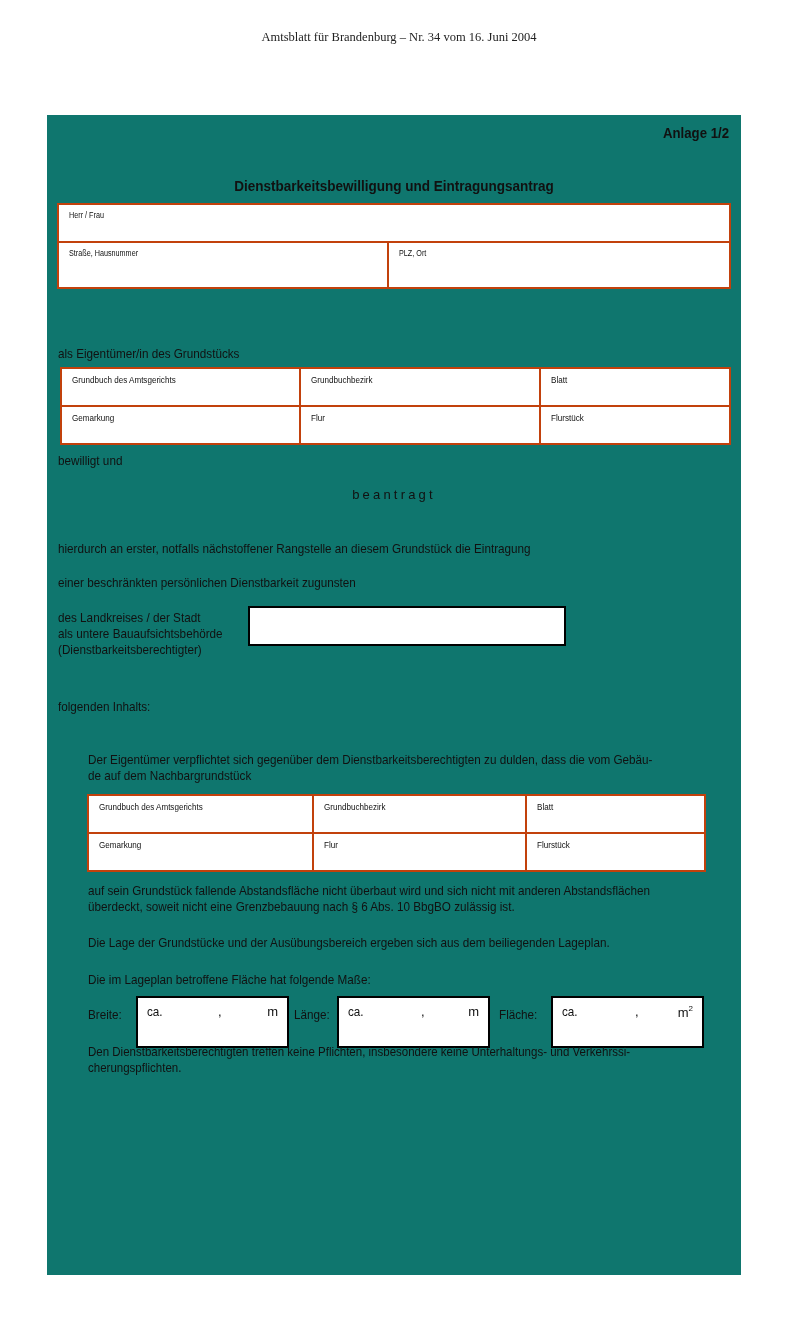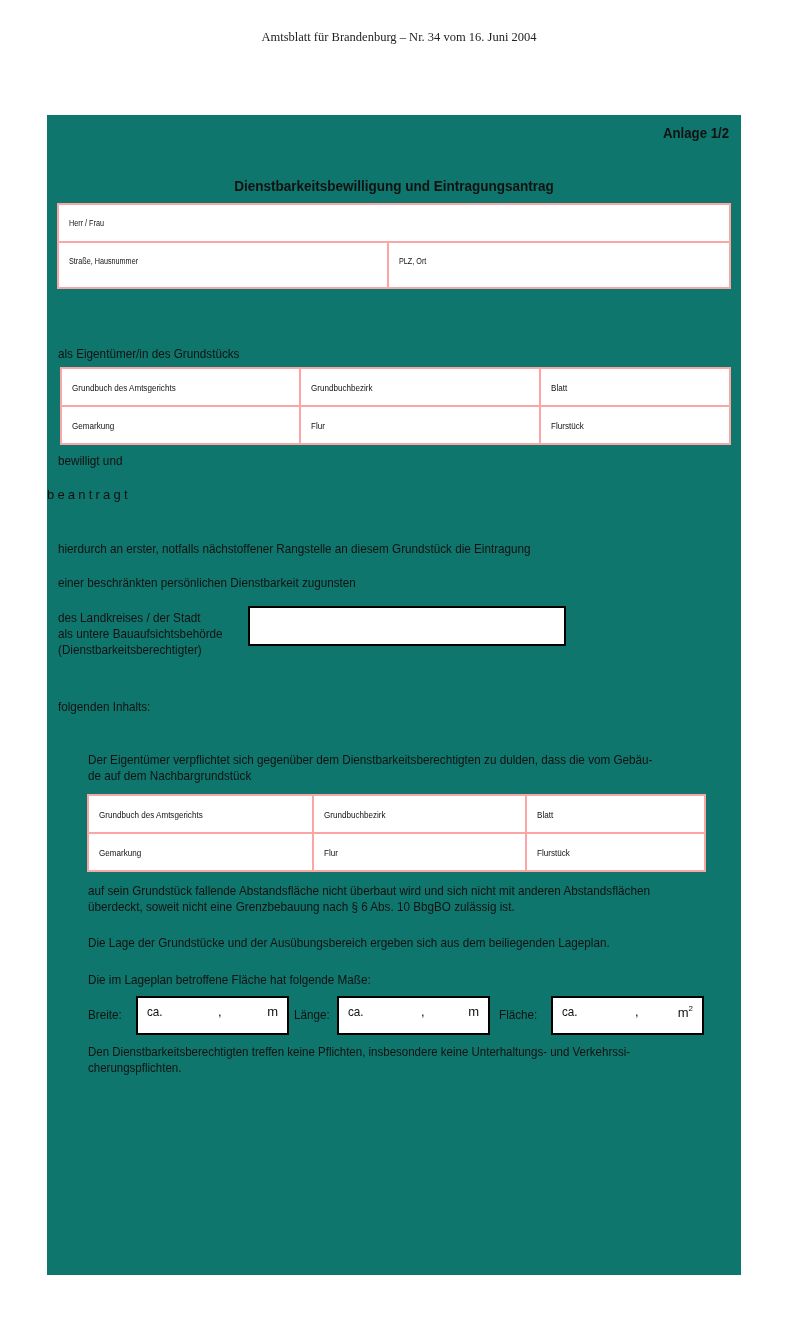--- a/index.html
+++ b/index.html
@@ -29,41 +29,41 @@
   }
 
   .box {
     background: #fff; border: 2px solid #000;
   }
   table.form {
     position: absolute; border-collapse: collapse; background: #fff;
     border: 2px solid #000; table-layout: fixed;
   }
   table.form td {
-    border: 2px solid #fca5a5; vertical-align: top; padding: 14px 10px 0 10px;
+    border: 2px solid #c2410c; vertical-align: top; padding: 6px 10px 0 10px;
     font-size: 9.5px; line-height: 1;
   }
   table.form td span { display: inline-block; transform: scaleX(0.85); transform-origin: left center; white-space: nowrap; }
   table.form.small td { font-size: 8.5px; }
 
   .txt {
     font-size: 13px; white-space: nowrap;
     transform: scaleX(0.9); transform-origin: left center;
   }
   .spaced {
-    top: 372px; left: 0; width: 694px; font-size: 13px;
+    top: 372px; left: 0; width: 694px; text-align: center; font-size: 13px;
     letter-spacing: 3.2px;
   }
   .para {
     font-size: 13px; line-height: 16px; white-space: nowrap;
     transform: scaleX(0.9); transform-origin: left center;
   }
 
   .measure-box {
-    position: absolute; background: #fff; border: 2px solid #000; height: 39px;
+    position: absolute; background: #fff; border: 2px solid #000; height: 52px;
     font-size: 13px;
   }
   .measure-box .ca { position: absolute; left: 9px; top: 6px; transform: scaleX(0.9); transform-origin: left; }
   .measure-box .comma { position: absolute; top: 6px; }
   .measure-box .unit { position: absolute; right: 9px; top: 6px; }
   .measure-box .unit sup { font-size: 8px; vertical-align: 6px; }
 </style>
 </head>
 <body>
 

